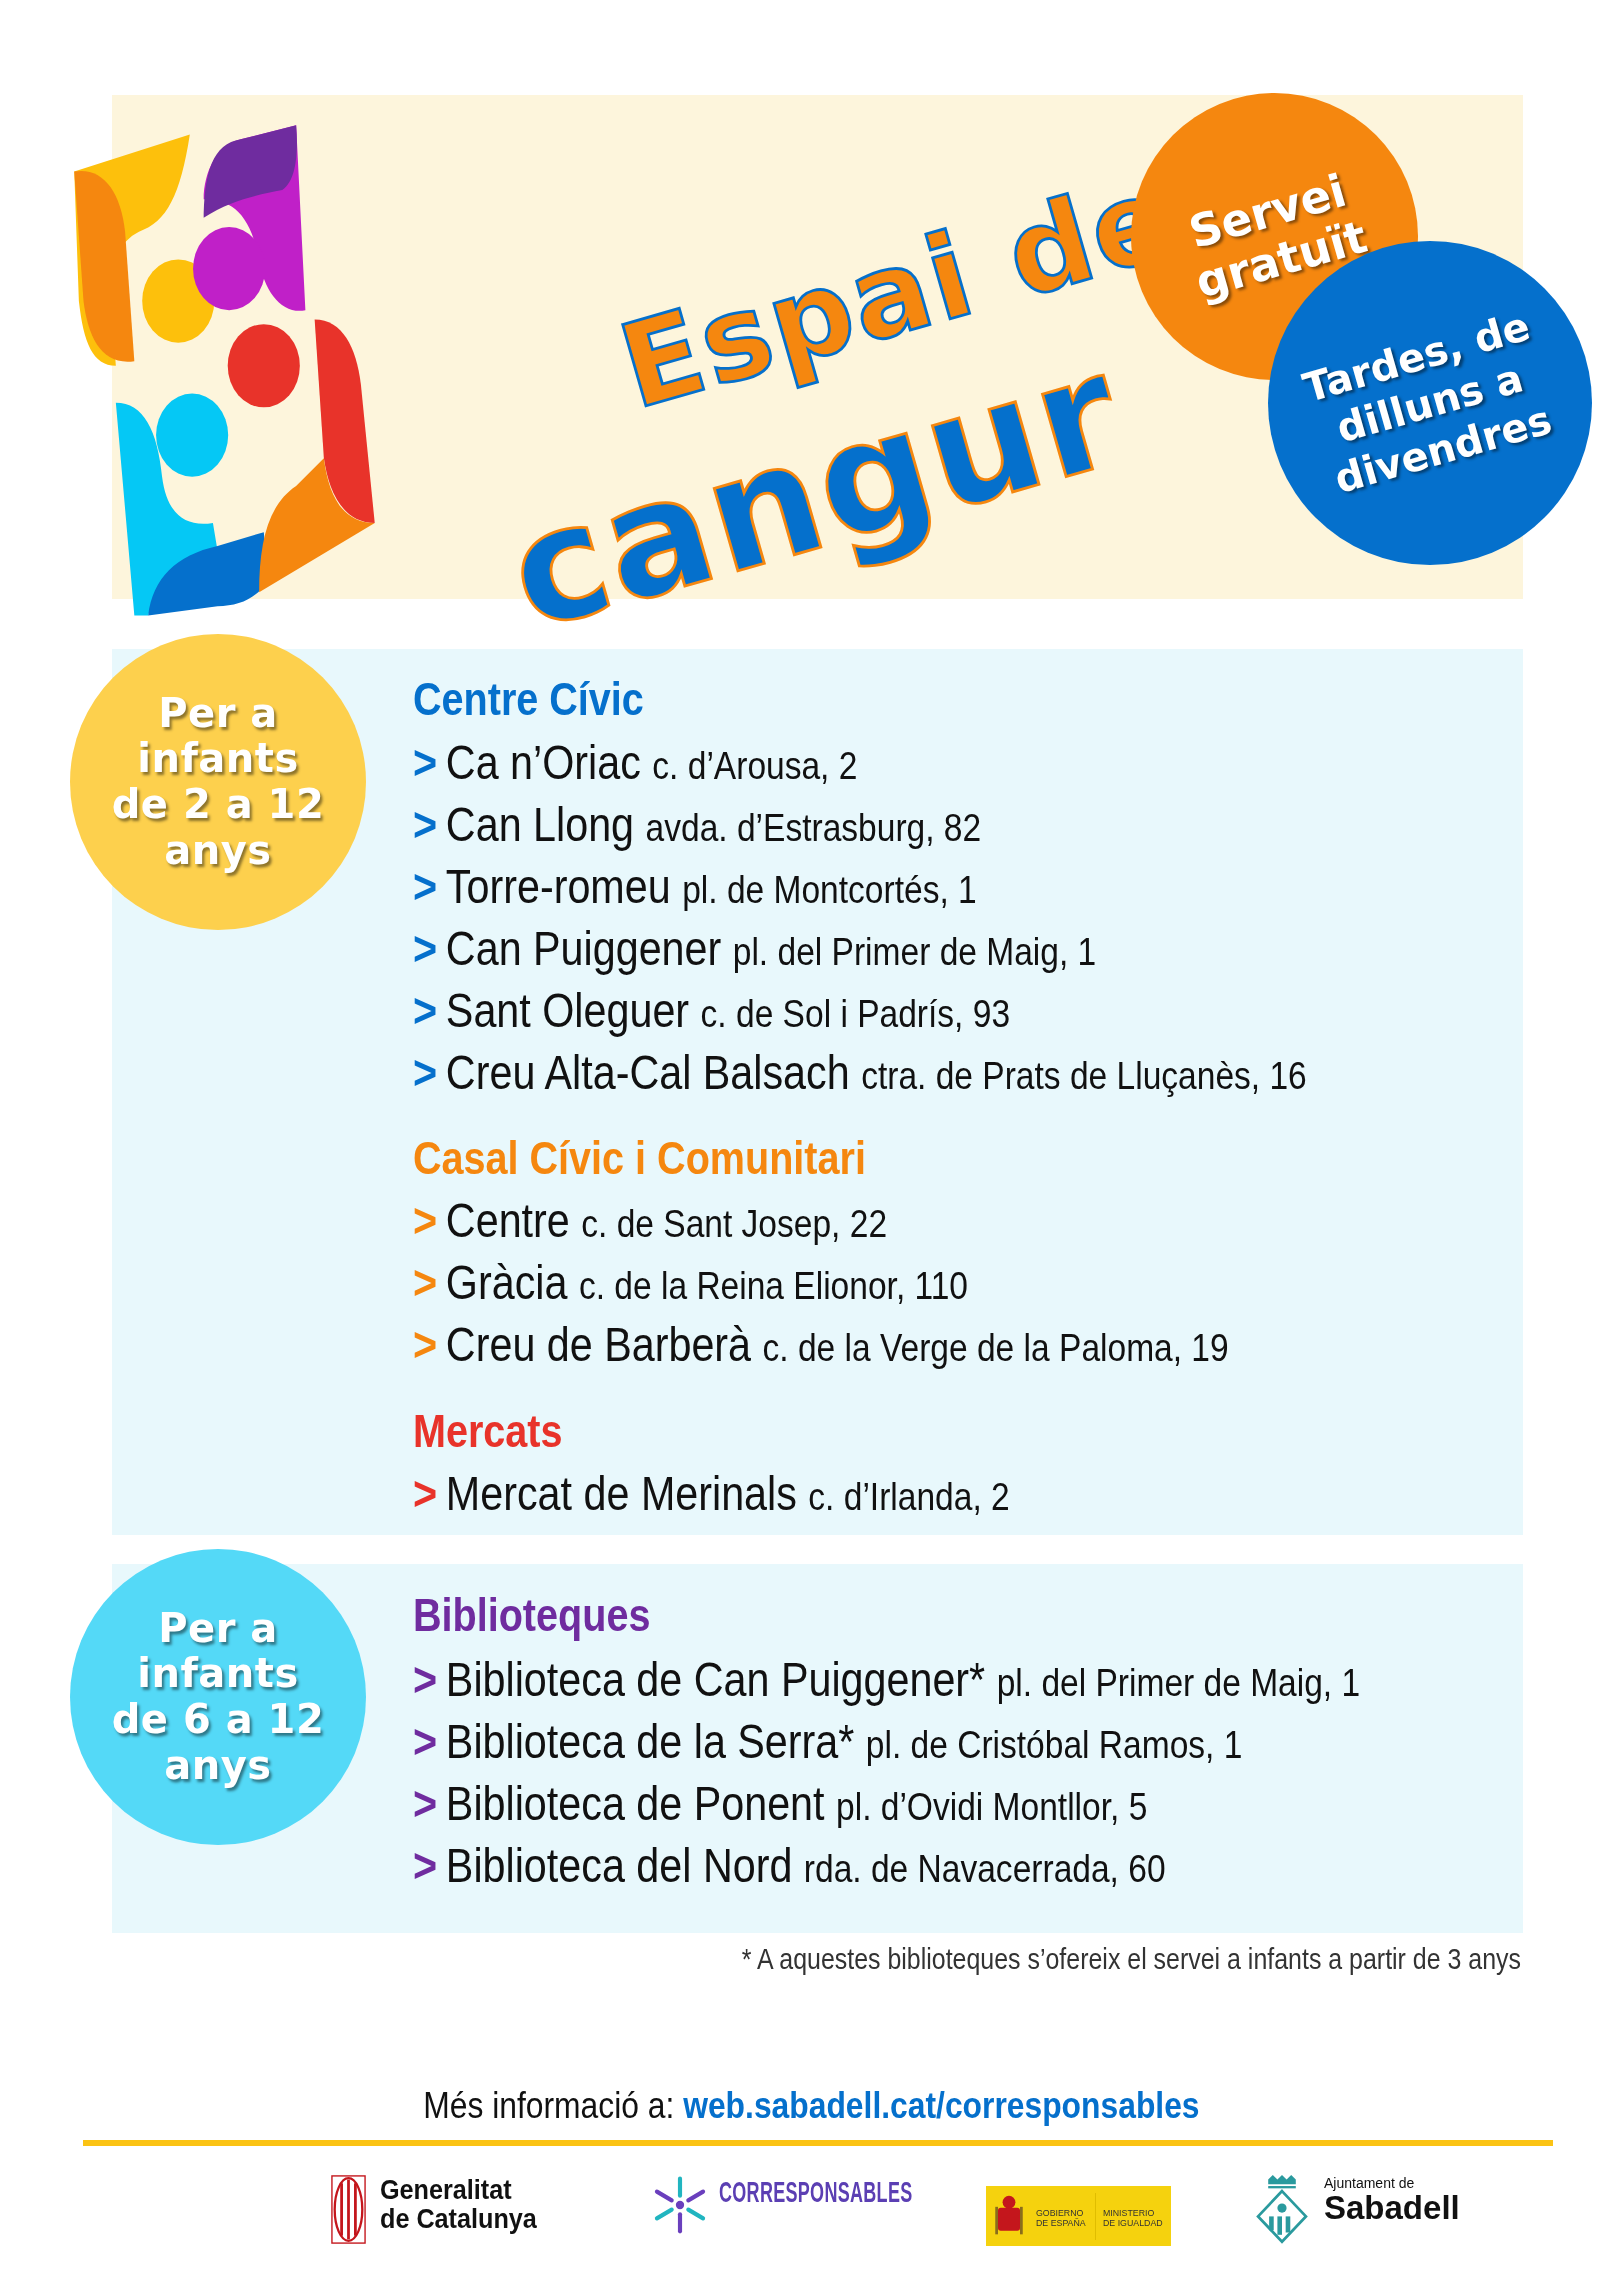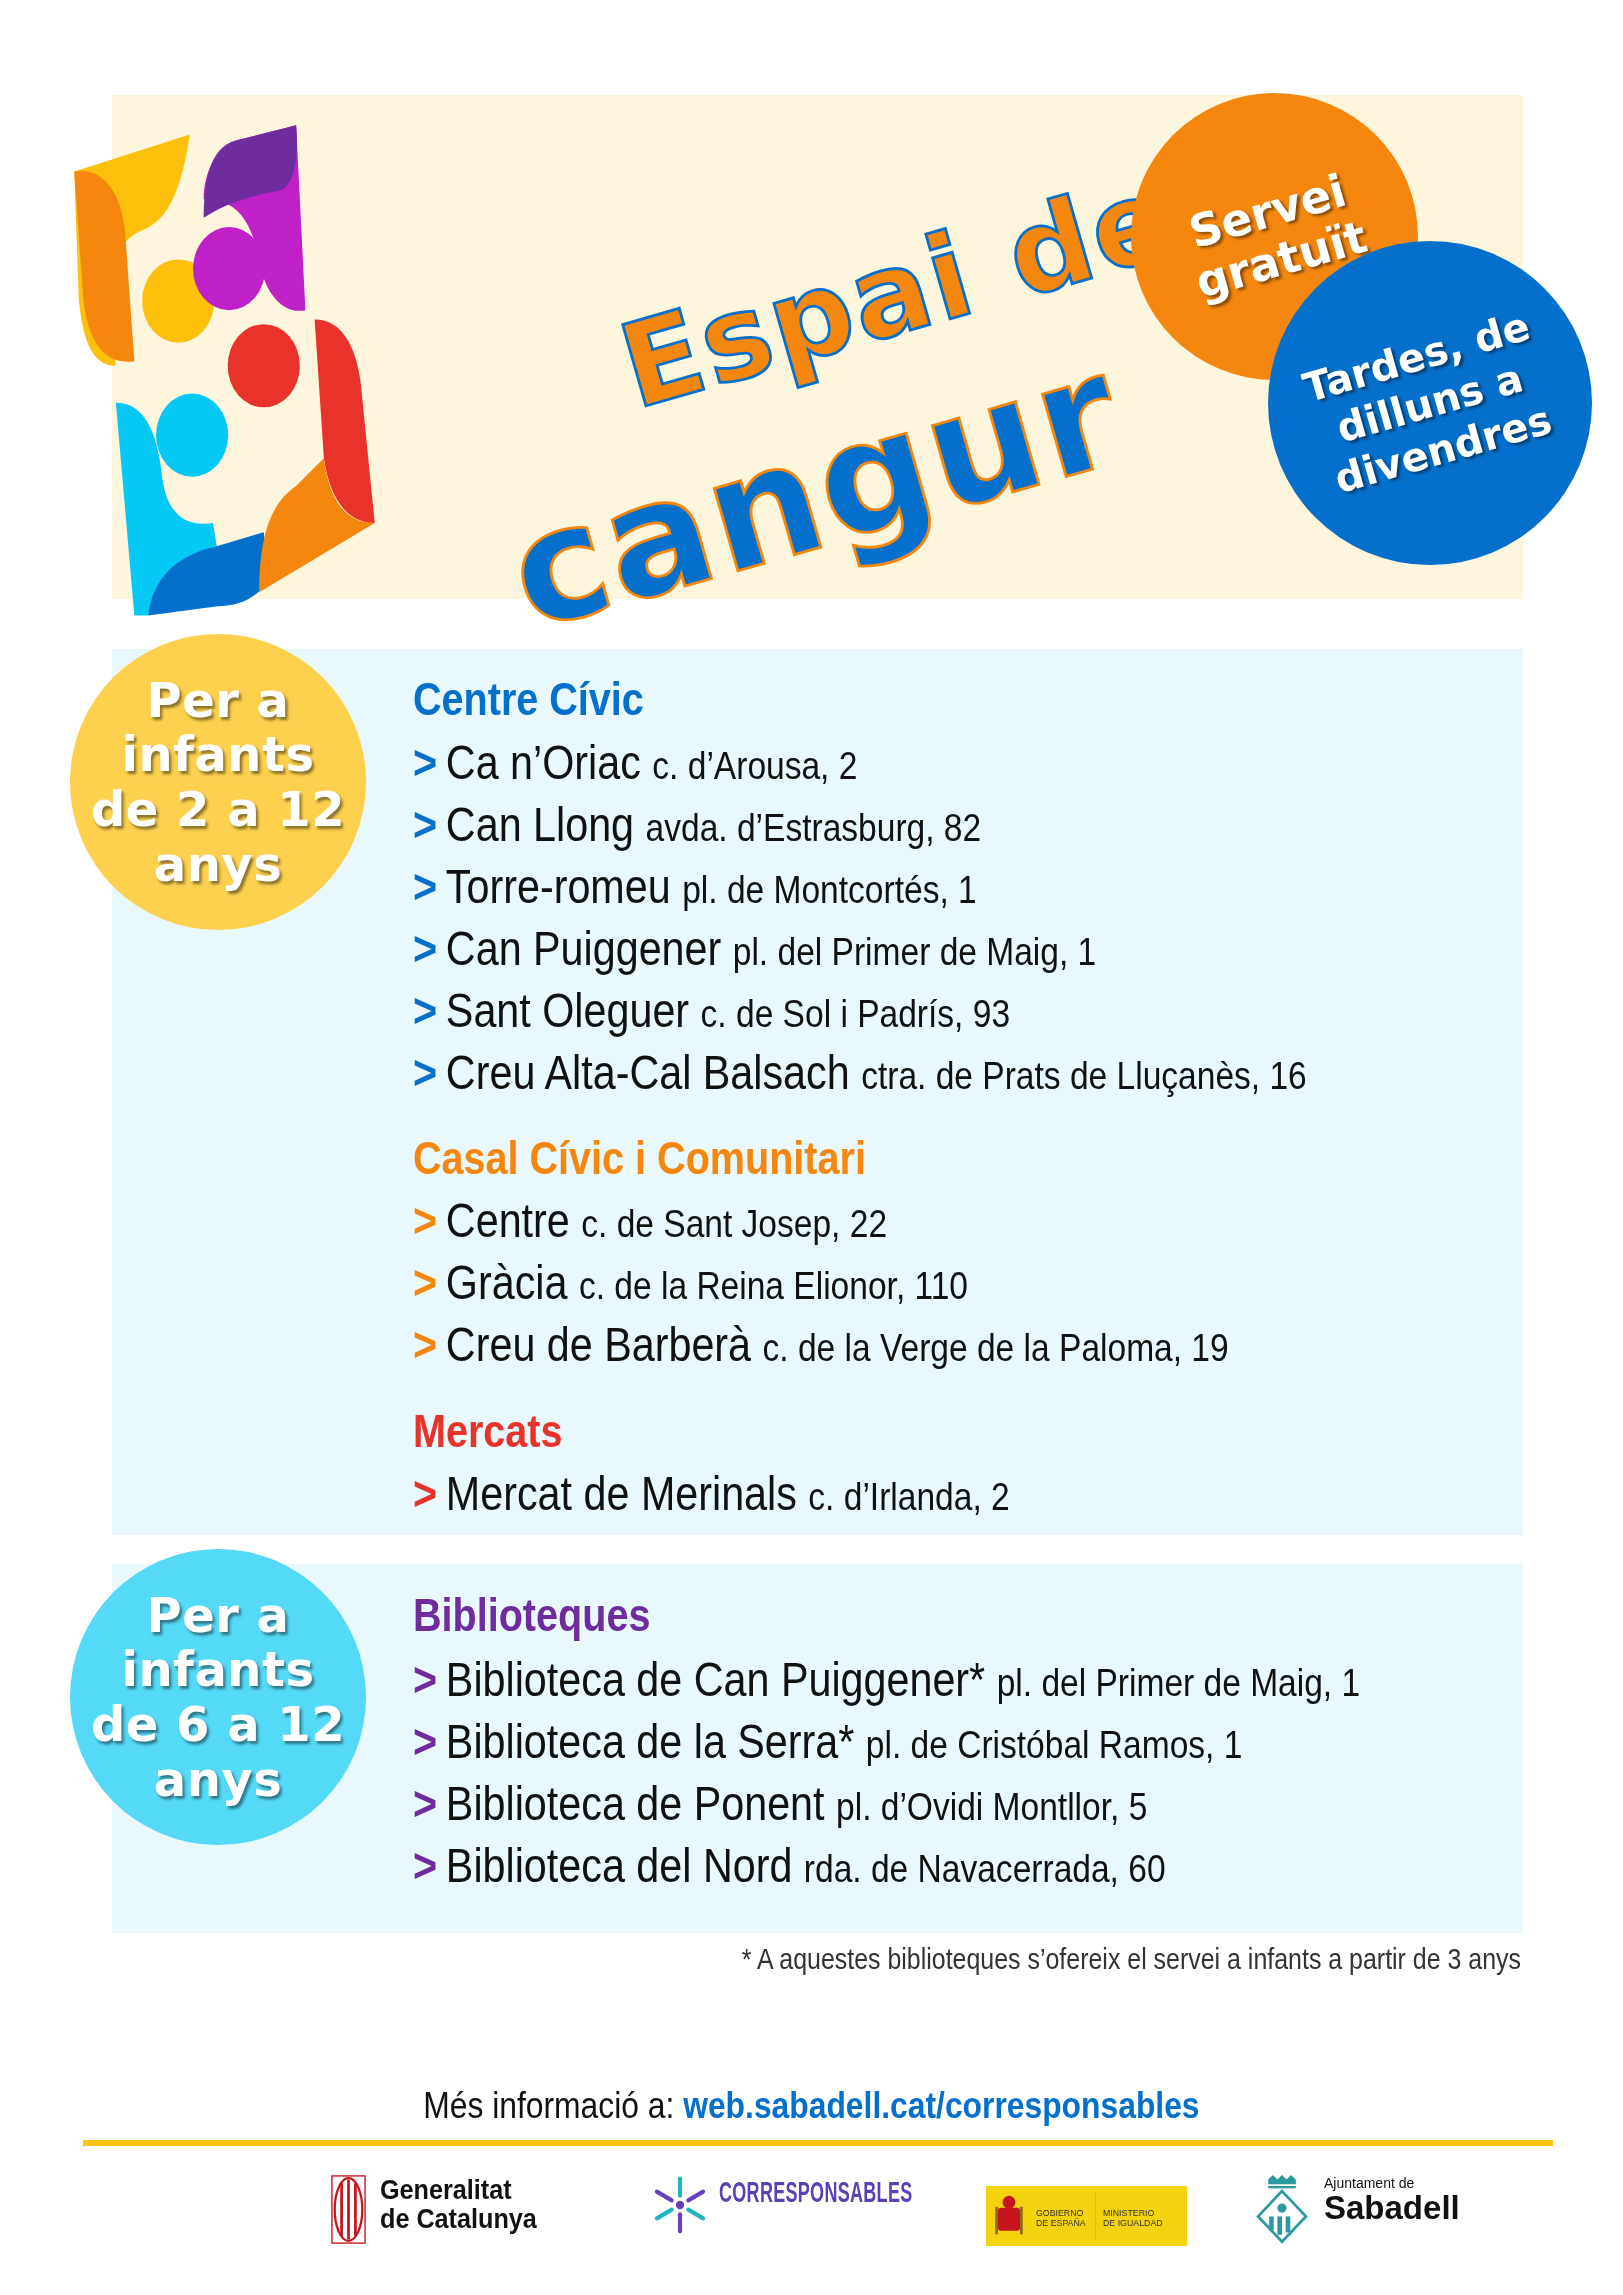--- a/index.html
+++ b/index.html
@@ -13,21 +13,21 @@
 
   .badge { border-radius:50%; display:flex; align-items:center; justify-content:center; text-align:center;
            color:#fff; font-family:"DejaVu Sans", sans-serif; font-weight:bold; }
   .badge span { display:block; text-shadow:2.3px 2.8px 2.8px rgba(0,0,0,0.45); }
   .badge-orange { left:1131px; top:93px; width:287px; height:287px; background:#f5870f; }
   .badge-orange .inner { transform:rotate(-16deg); font-size:45px; line-height:1.12; }
   .badge-blue { left:1268px; top:241px; width:324px; height:324px; background:#0570cc; }
   .badge-blue .inner { transform:rotate(-16deg); font-size:40px; line-height:1.2; }
 
   .age-badge { width:296px; height:296px; }
-  .age-badge .inner { font-size:48px; line-height:1.14; letter-spacing:0.5px; }
+  .age-badge .inner { font-size:40px; line-height:1.14; letter-spacing:0.5px; }
   .age-yellow { left:70px; top:634px; background:#fdd04d; }
   .age-cyan { left:70px; top:1549px; background:#54d9f7; }
 
   .title1 { left:606px; top:305px; color:#f5870f; font-family:"DejaVu Sans", sans-serif; font-weight:bold;
             font-size:116px; transform:rotate(-16deg); transform-origin:left top;
             -webkit-text-stroke:2.8px #0570cc; letter-spacing:1.9px; }
   .title2 { left:490px; top:490px; color:#0570cc; font-family:"DejaVu Sans", sans-serif; font-weight:bold;
             font-size:157px; transform:rotate(-16deg); transform-origin:left top;
             -webkit-text-stroke:2.8px #f5870f; letter-spacing:1.9px; }
 
@@ -43,21 +43,21 @@
   .moreinfo { left:0; width:1623px; top:2085px; text-align:center; font-size:37px; color:#111; white-space:nowrap; }
   .moreinfo .inner { display:inline-block; transform:scaleX(0.86); }
   .moreinfo .link { color:#0570cc; font-weight:bold; }
   .divider { left:83px; top:2140px; width:1470px; height:5.6px; background:#fbc314; }
 
   .logo { top:2175px; height:83px; display:flex; align-items:flex-start; }
   .logo-gen { left:331px; }
   .logo-gen .txt { font-weight:bold; font-size:28px; line-height:1.05; color:#111; margin-left:14px; transform:scaleX(0.9); transform-origin:left; }
   .logo-cor { left:650px; }
   .logo-cor .txt { font-weight:bold; font-size:30px; color:#5b3fb3; margin-left:9.3px; transform:scaleX(0.6); transform-origin:left; letter-spacing:0.5px; }
-  .logo-gob { left:986px; width:185px; height:60px; background:#f5d20e; top:2186px;padding-left:16px; }
+  .logo-gob { left:986px; width:185px; height:60px; background:#f5d20e; top:2186px; }
   .logo-gob .t1, .logo-gob .t2 { font-size:8.8px; line-height:1.15; color:#333; position:absolute; }
   .logo-sab { left:1254px; }
   .logo-sab .txt { margin-left:14px; color:#111; }
   .logo-sab .small { font-size:14px; font-weight:normal; }
   .logo-sab .big { font-size:33px; font-weight:bold; line-height:1; }
 </style>
 </head>
 <body>
 
 <div class="abs cream"></div>

